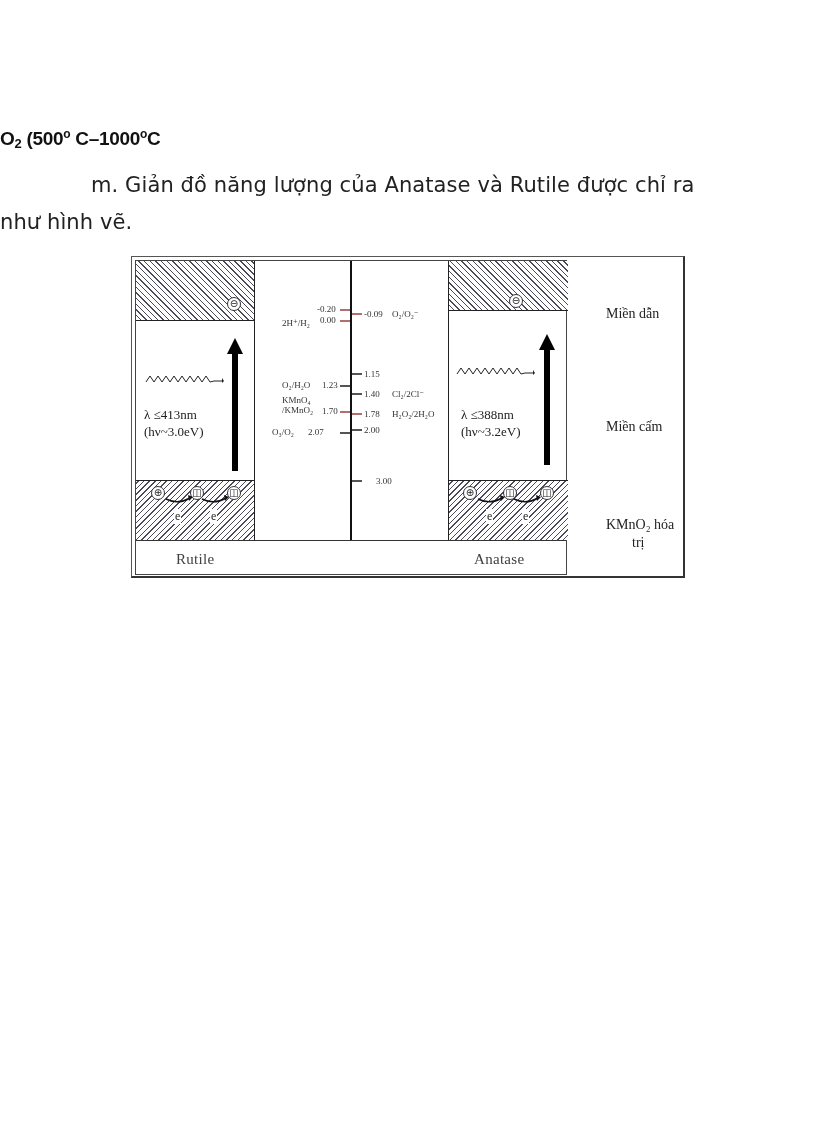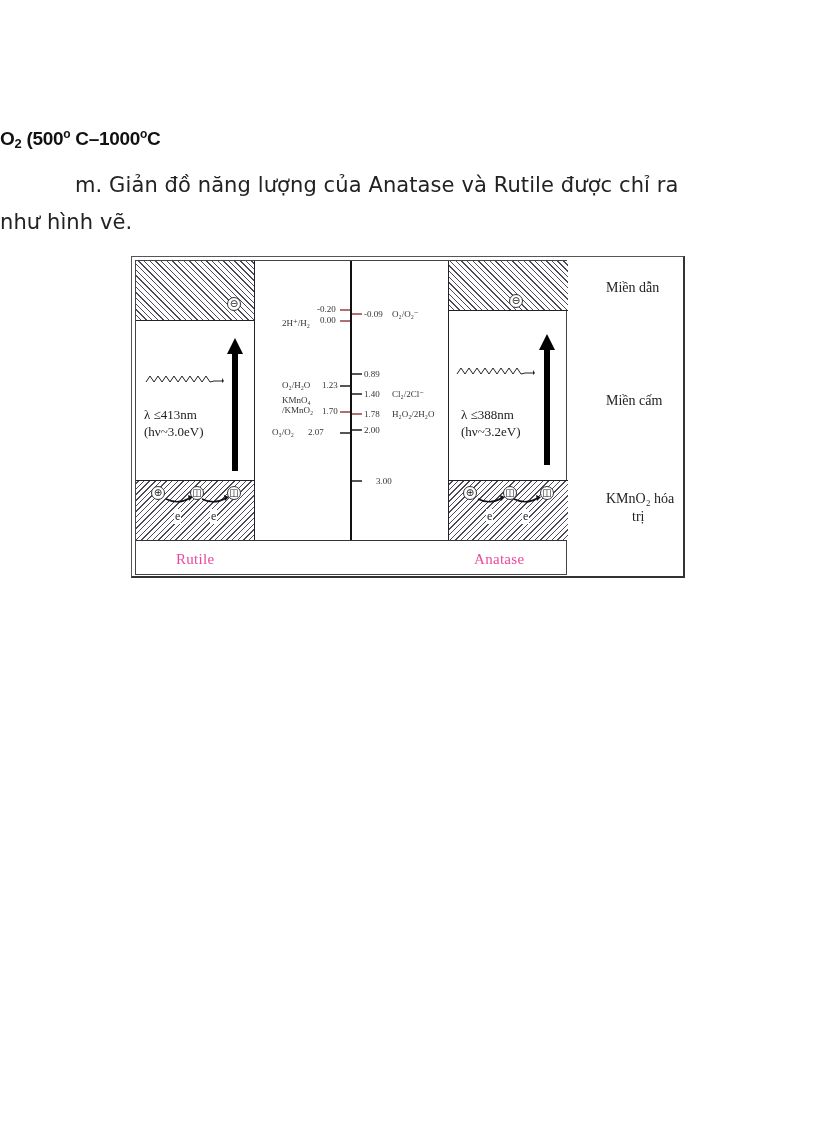--- a/index.html
+++ b/index.html
@@ -1,45 +1,45 @@
 <!DOCTYPE html>
 <html><head>
 <meta charset="utf-8">
 <style>
   html, body { margin:0; padding:0; }
   body { width:816px; height:1123px; background:#ffffff; position:relative; overflow:hidden; font-family:"DejaVu Sans", sans-serif; color:#1a1a1a; }
   .heading { position:absolute; left:0; top:127px; font-family:"Liberation Sans", sans-serif; font-weight:bold; font-size:19px; letter-spacing:-0.3px; color:#111; white-space:nowrap; }
   .heading sub { font-size:13px; vertical-align:-3px; }
   .heading sup { font-size:12px; vertical-align:7px; }
   .para { position:absolute; left:0; font-family:"DejaVu Sans", sans-serif; font-size:21px; color:#222; white-space:nowrap; letter-spacing:0.1px; }
-  .p1 { top:173px; left:75px;text-align:right; }
+  .p1 { top:173px; left:91px;text-align:right; }
   .p2 { top:210px; }
 
   .figure { position:absolute; left:131px; top:256px; width:554px; height:322px; border:1px solid #555; border-right:2px solid #333; border-bottom:2px solid #333; box-sizing:border-box; background:#fff; font-family:"Liberation Serif", "DejaVu Serif", serif; }
   .inner { position:absolute; left:3px; top:3px; width:432px; height:315px; border:1px solid #444; box-sizing:border-box; }
   .col { position:absolute; top:0; height:279px; border-right:1px solid #222; box-sizing:border-box; }
   .rutile-col { left:0; width:119px; }
   .anatase-col { left:312px; width:120px; border-left:1px solid #222; border-right:none; }
   .cb { position:absolute; left:0; right:0; top:0; background: repeating-linear-gradient(45deg, #fff 0px, #fff 3px, #4a4a5a 3px, #4a4a5a 4px); border-bottom:1px solid #222; }
   .vb { position:absolute; left:0; right:0; bottom:0; height:59px; background: repeating-linear-gradient(-45deg, #fff 0px, #fff 3px, #4a4a5a 3px, #4a4a5a 4px); border-top:1px solid #222; }
   .axis { position:absolute; left:214px; top:0; width:2px; height:279px; background:#111; }
   .band-bottom { position:absolute; left:0; right:0; top:279px; height:1px; background:#333; }
-  .label-cell { position:absolute; bottom:6px; font-size:15px; color:#ec4899; letter-spacing:0.3px; }
+  .label-cell { position:absolute; bottom:6px; font-size:15px; color:#404040; letter-spacing:0.3px; }
   .lbl-rutile { left:40px; }
   .lbl-anatase { left:338px;text-align:center; }
   .circle { position:absolute; width:12px; height:12px; border:1px solid #333; border-radius:50%; background:#fff; font-size:10px; line-height:11px; text-align:center; color:#222; font-family:"DejaVu Sans", sans-serif; }
   .bigarrow { position:absolute; width:6px; background:#000; }
   .bigarrow::before { content:""; position:absolute; left:-5px; top:-14px; border-left:8px solid transparent; border-right:8px solid transparent; border-bottom:16px solid #000; }
   .wave { position:absolute; }
   .lam { position:absolute; font-size:13px; color:#222; text-align:center; line-height:16px; white-space:nowrap; }
   .e { position:absolute; font-size:12px; color:#222; background:#fff; padding:0 1px; }
   .tick { position:absolute; height:2px; background:#b07070; width:10px; }
   .tick.dark { background:#555; }
   .sm { position:absolute; font-size:9px; color:#333; white-space:nowrap; line-height:10px; }
-  .zone { position:absolute; font-size:14px; color:#222; text-align:center; line-height:17px; }
+  .zone { position:absolute; font-size:14px; color:#222; text-align:center; line-height:17px;margin-top:26px; }
 </style>
 </head>
 <body>
 
 <div class="heading"><span>O</span><sub>2</sub><span> (500</span><sup>o</sup><span> C–1000</span><sup>o</sup><span>C</span></div>
 
 <div class="para p1">m. Giản đồ năng lượng của Anatase và Rutile được chỉ ra</div>
 <div class="para p2">như hình vẽ.</div>
 
 <div class="figure">
@@ -88,21 +88,21 @@
 
     <div class="sm" style="left:136px;top:166px">O₃/O₂</div>
     <div class="sm" style="left:172px;top:166px">2.07</div>
     <div class="tick dark" style="left:204px;top:171px"></div>
 
     <div class="tick" style="left:216px;top:52px"></div>
     <div class="sm" style="left:228px;top:48px">-0.09</div>
     <div class="sm" style="left:256px;top:48px">O₂/O₂⁻</div>
 
     <div class="tick dark" style="left:216px;top:112px"></div>
-    <div class="sm" style="left:228px;top:108px">0.89</div>
+    <div class="sm" style="left:228px;top:108px">1.15</div>
 
     <div class="tick dark" style="left:216px;top:132px"></div>
     <div class="sm" style="left:228px;top:128px">1.40</div>
     <div class="sm" style="left:256px;top:128px">Cl₂/2Cl⁻</div>
 
     <div class="tick" style="left:216px;top:152px"></div>
     <div class="sm" style="left:228px;top:148px">1.78</div>
     <div class="sm" style="left:256px;top:148px">H₂O₂/2H₂O</div>
 
     <div class="tick dark" style="left:216px;top:168px"></div>

